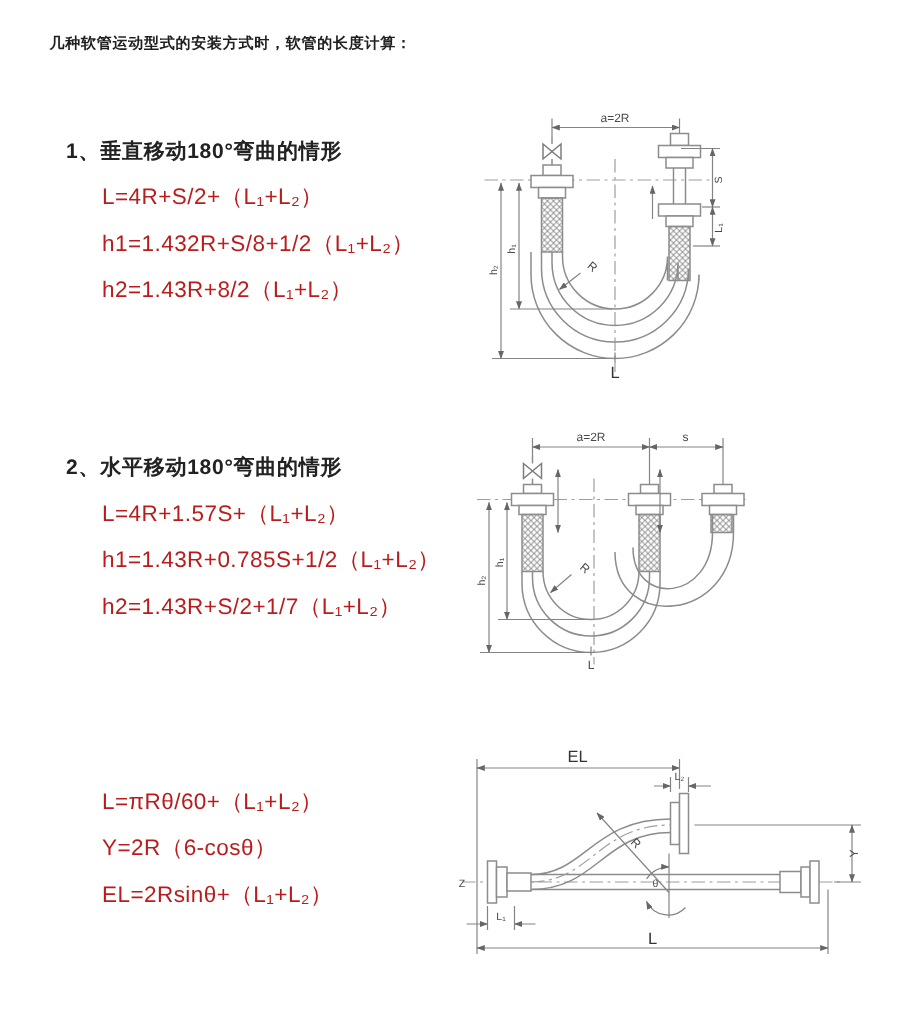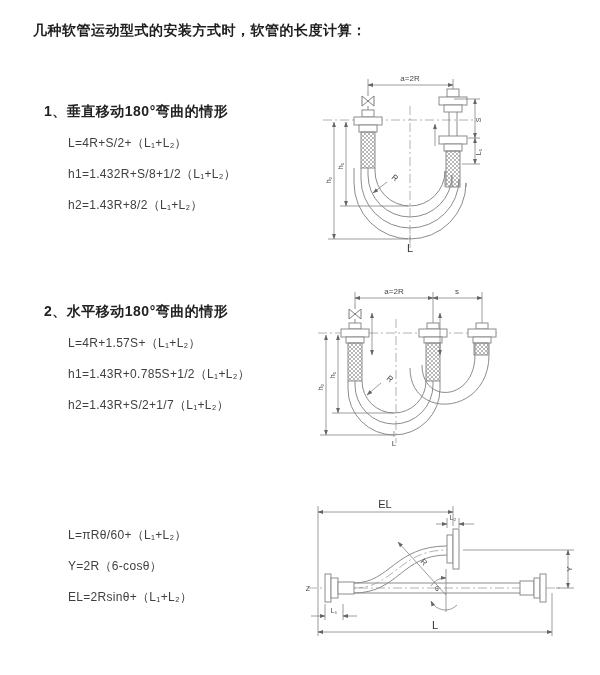--- a/index.html
+++ b/index.html
@@ -3,28 +3,28 @@
 <meta charset="utf-8">
 <style>
   html,body{margin:0;padding:0}
   body{
     width:600px;height:675px;position:relative;overflow:hidden;
     background:#ffffff;color:#1f1f1f;
     font-family:"Liberation Sans","DejaVu Sans",sans-serif;
   }
   .title{
     position:absolute;left:33px;top:22px;
-    font-size:14px;font-weight:bold;letter-spacing:.5px;text-align:center;
+    font-size:10px;font-weight:bold;letter-spacing:.5px;text-align:center;
   }
   .sec{position:absolute;width:300px}
-  .s1{left:44px;top:103px}
+  .s1{left:44px;top:92px}
   .s2{left:44px;top:303px}
   .s3{left:44px;top:513px}
   .sec-heading{margin:0;font-size:14px;font-weight:bold;letter-spacing:.5px;color:#222}
-  .formula{margin:13px 0 0 24px;font-size:12px;line-height:18px;letter-spacing:.3px;color:#404040}
+  .formula{margin:13px 0 0 24px;font-size:15px;line-height:18px;letter-spacing:.3px;color:#b91c1c}
   .diagram-layer{position:absolute;left:0;top:0}
 
   
   .ln{stroke:#8c8c8c;fill:none;stroke-width:1}
   .dim{stroke:#848484;fill:none;stroke-width:.8}
   .cl{stroke:#9e9e9e;fill:none;stroke-width:.8;stroke-dasharray:9 3 2 3}
   .part{stroke:#8c8c8c;fill:#ffffff;stroke-width:1}
   .hose{stroke:#8c8c8c;fill:url(#braid);stroke-width:1}
   .vlv{fill:none;stroke:#7d7d7d;stroke-width:1}
   .lb{font:8px "Liberation Sans","DejaVu Sans",sans-serif;fill:#4a4a4a}

